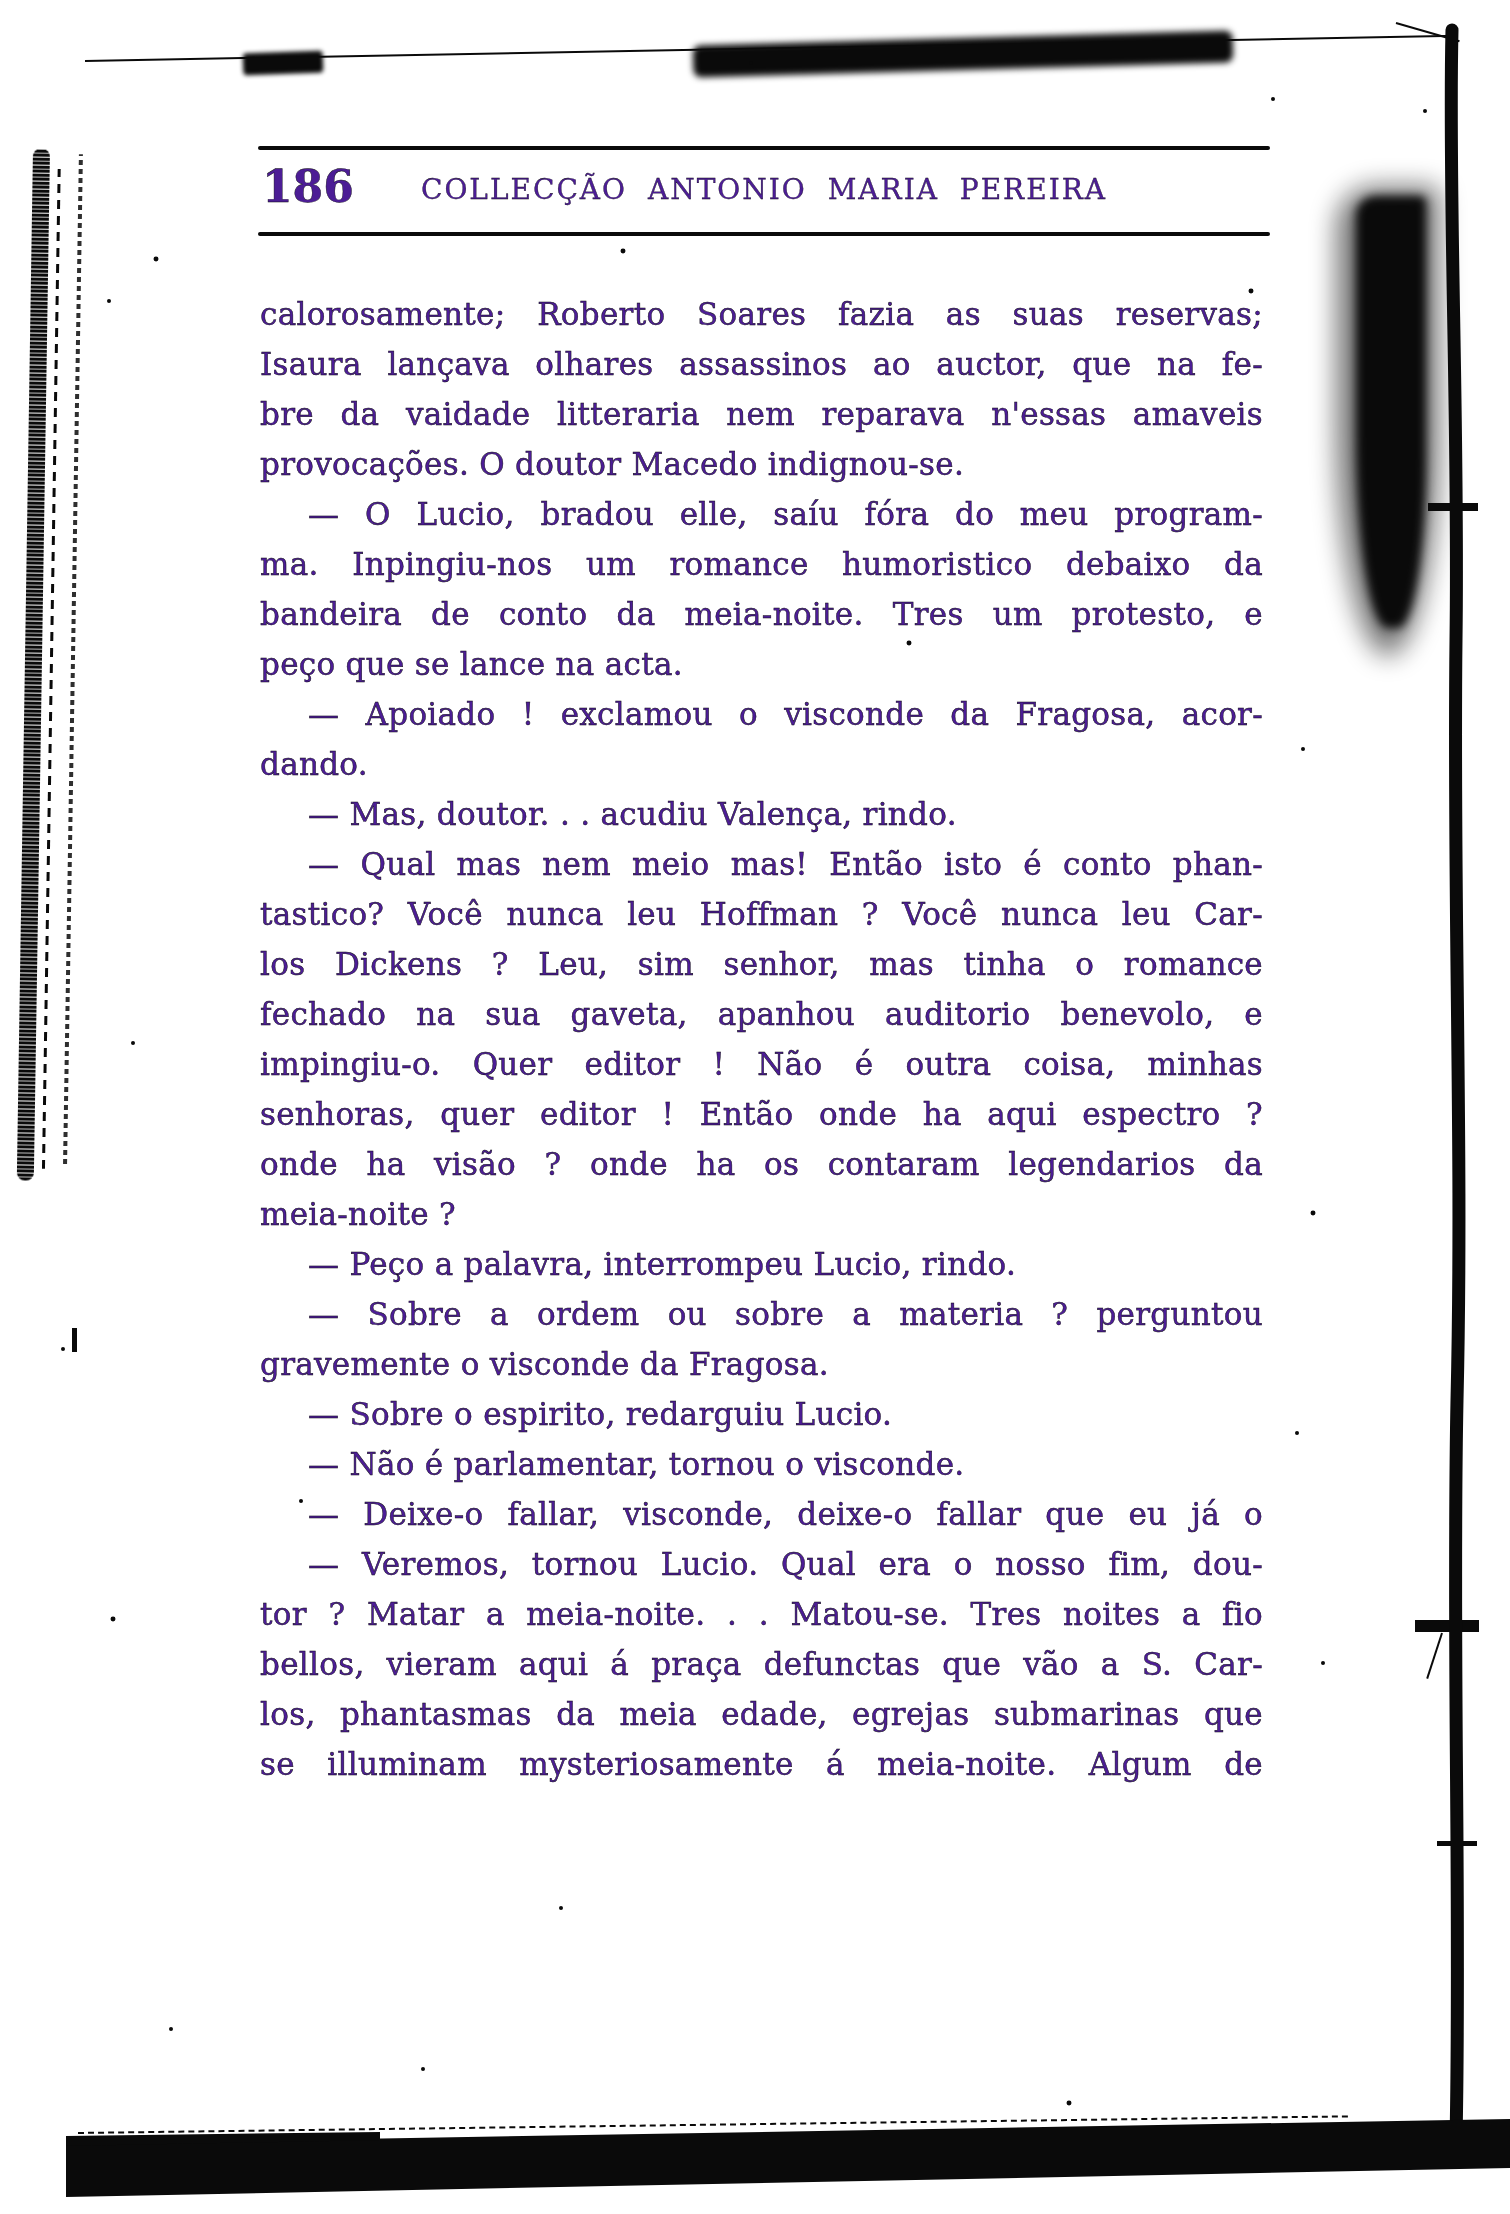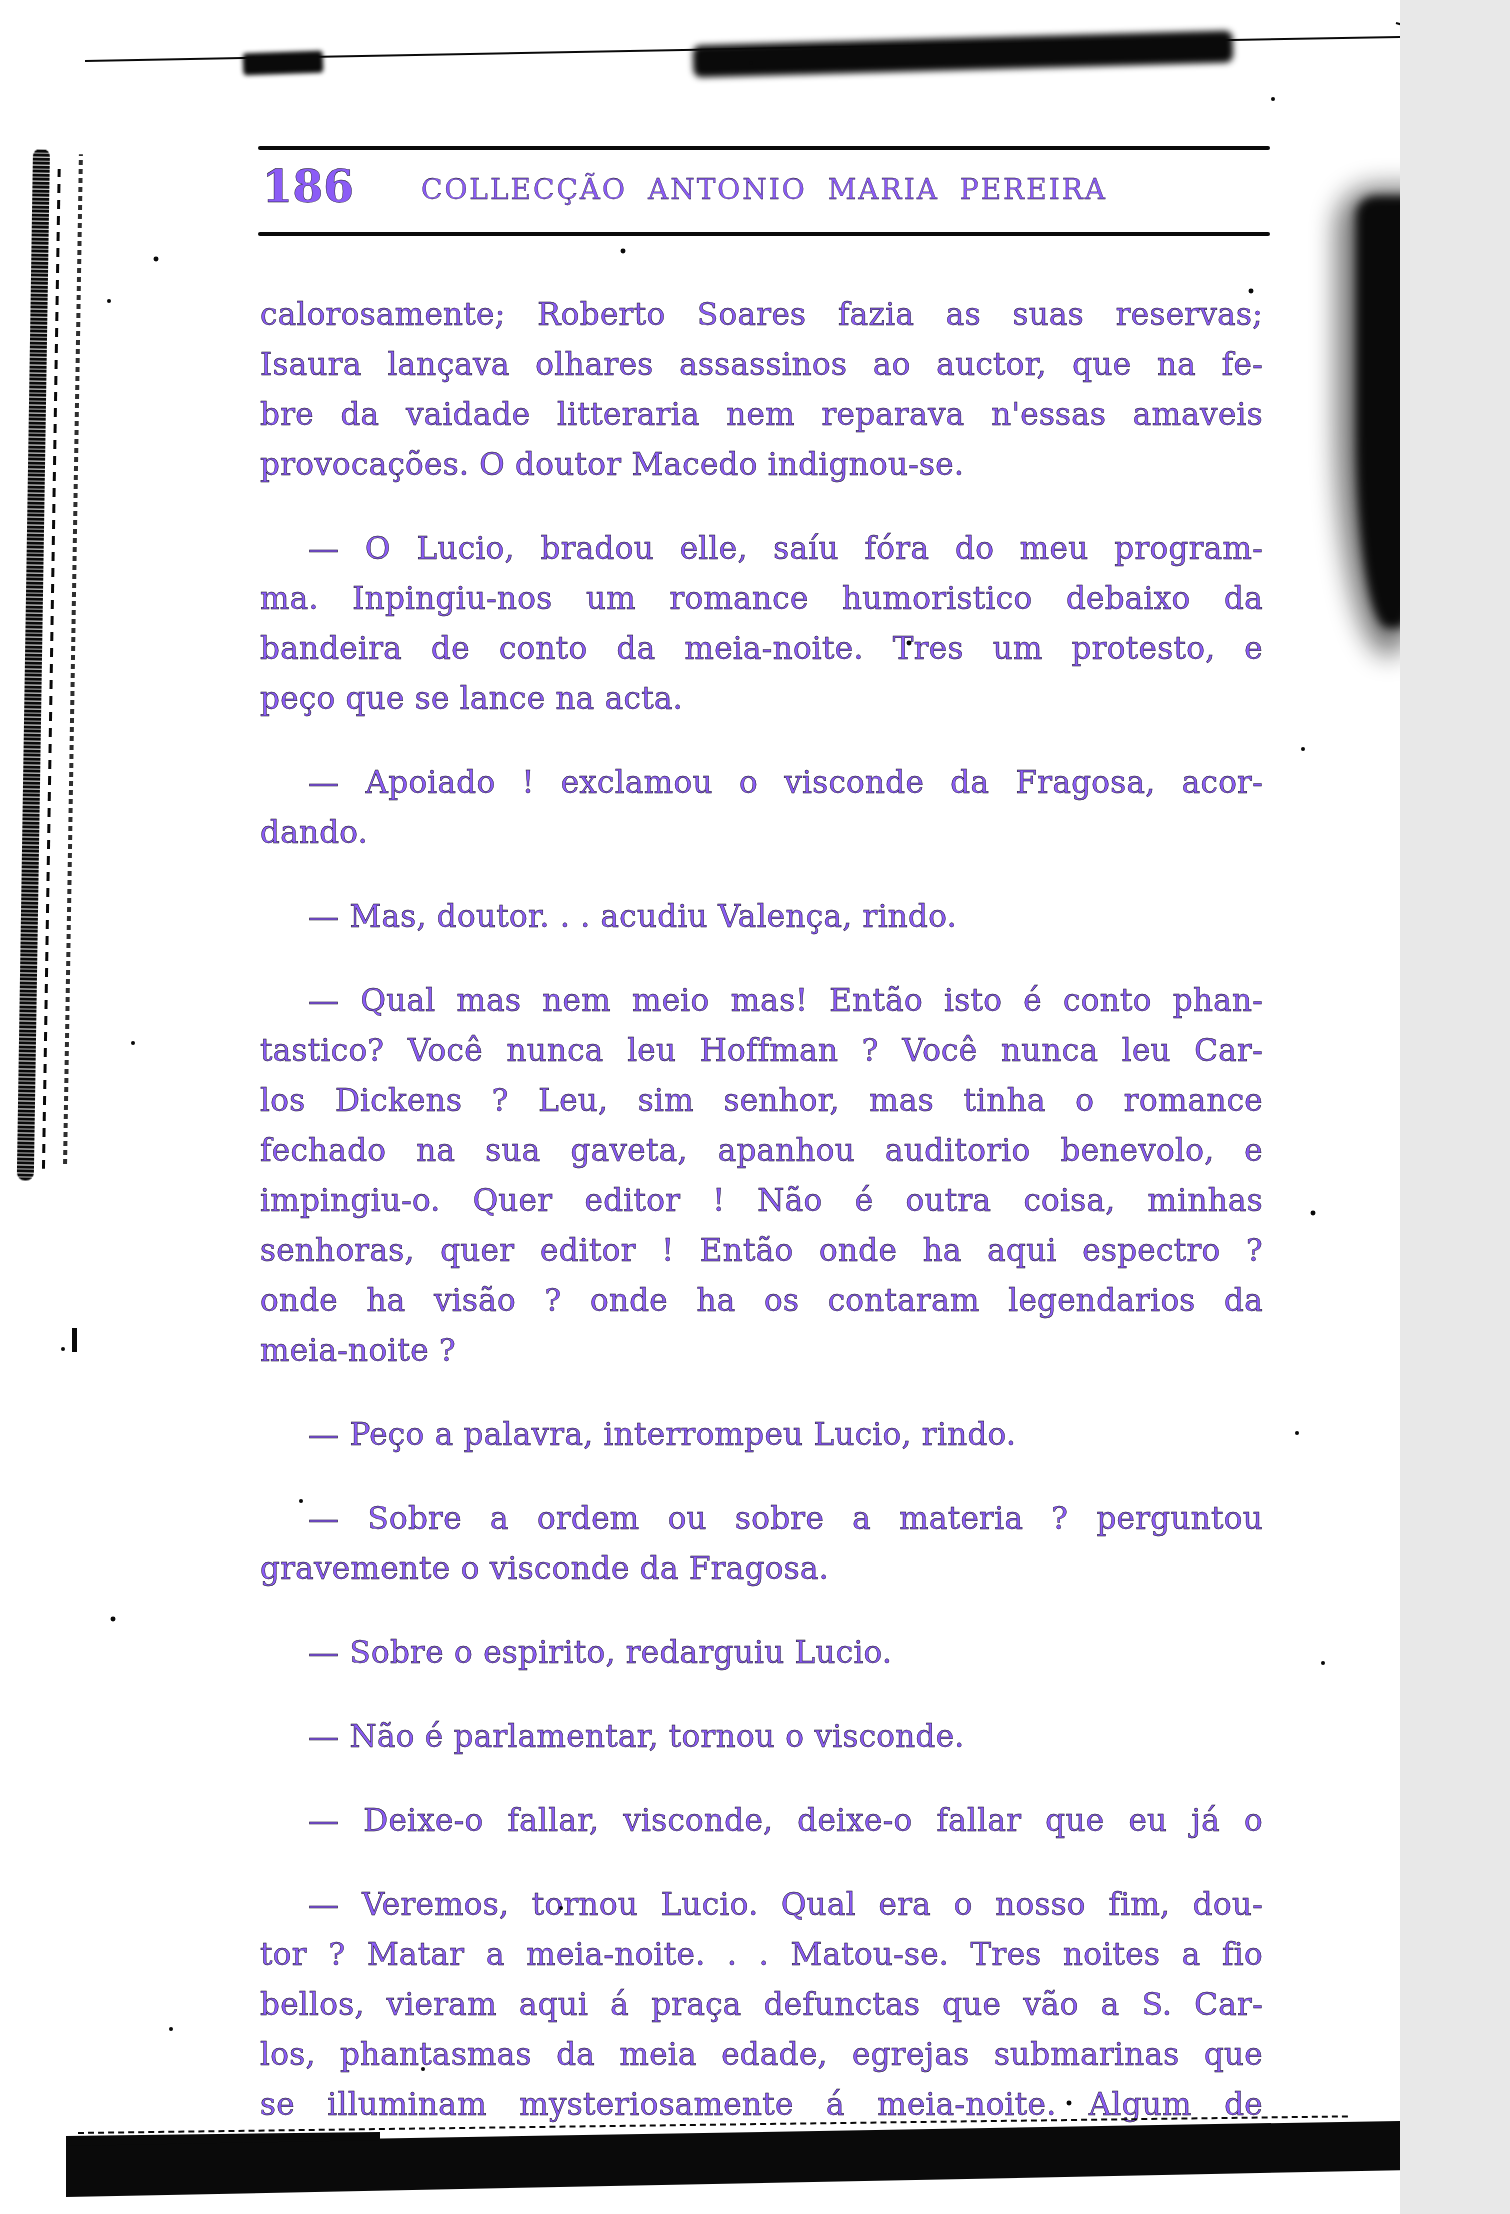--- a/index.html
+++ b/index.html
@@ -1,22 +1,22 @@
 <!DOCTYPE html>
 <html><head>
 <meta charset="utf-8">
 <style>
   html,body{margin:0;padding:0;background:#e8e8e8;}
   .page{
     position:relative;
-    width:1400px;height:2214px;
+    width:1510px;height:2214px;
     background:#ffffff;
     overflow:hidden;
     font-family:"DejaVu Serif", serif;
-    color:#8b5cf6;
+    color:#4c1d95;
   }
   
   .rule{position:absolute;left:258px;width:1012px;height:4px;background:#0a0a0a;border-radius:2px;}
   .rule.top{top:146px;}
   .rule.bottom{top:232px;}
   .page-number{
     position:absolute;left:262px;top:165px;
     font-size:44px;font-weight:bold;line-height:1;
     -webkit-text-stroke:0.4px #0a0a0a;
   }
@@ -32,21 +32,21 @@
     position:absolute;left:260px;top:289px;width:1003px;
   }
   .line{
     height:50px;line-height:50px;
     font-size:31px;letter-spacing:0.3px;
     text-align:justify;text-align-last:justify;
     -webkit-text-stroke:0.45px #0a0a0a;
     white-space:normal;overflow:visible;
   }
   .line.short{text-align:left;text-align-last:left;}
-  .line.indent{padding-left:48px;margin-top:34px;}
+  .line.indent{padding-left:48px;}
   
   .artifact{position:absolute;background:#0a0a0a;}
   .top-diagonal{
     left:85px;top:60px;width:1372px;height:2px;
     transform:rotate(-1.05deg);transform-origin:left center;
   }
   .smudge-small{
     left:243px;top:52px;width:80px;height:22px;
     filter:blur(2px);transform:rotate(-2deg);border-radius:4px;
   }

